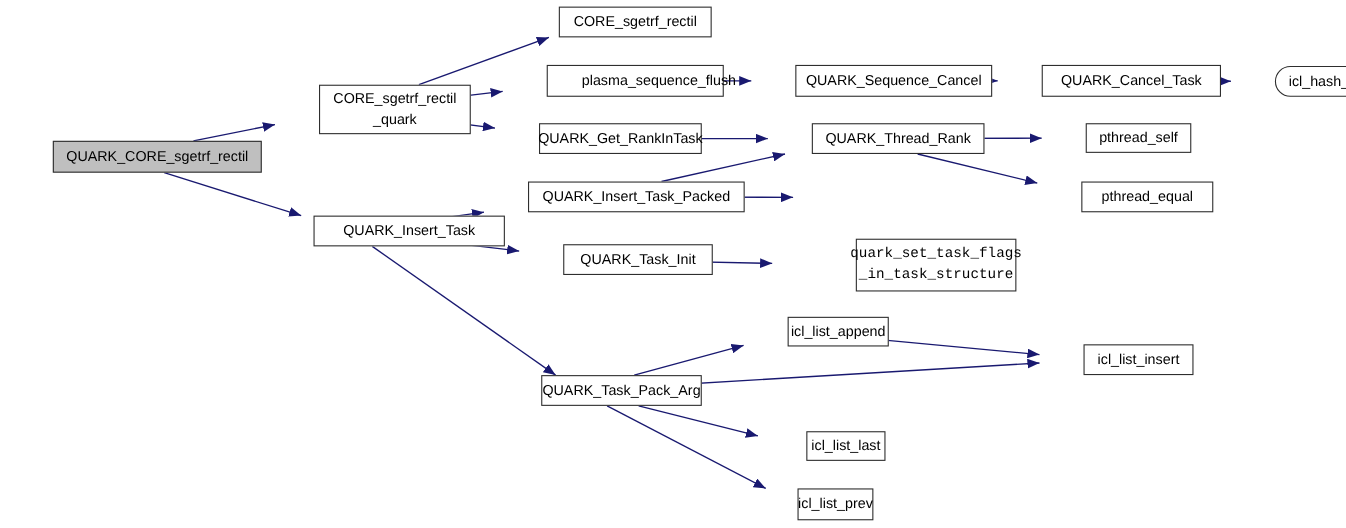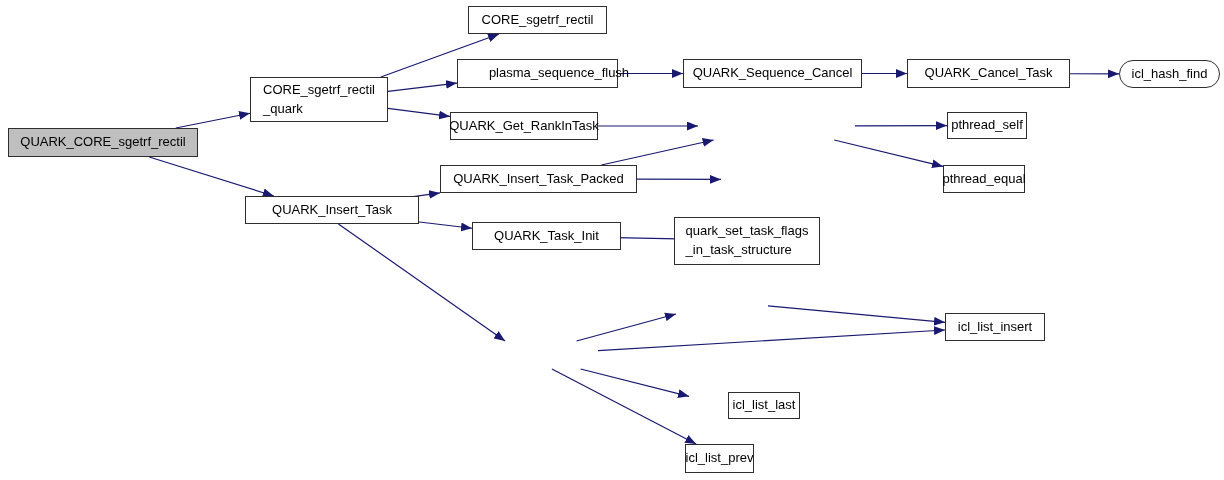--- a/index.html
+++ b/index.html
@@ -25,22 +25,24 @@
     position:absolute;
     box-sizing:border-box;
     border:1px solid var(--node-border);
     background:var(--node-fill);
     color:var(--text-color);
     font-size:13px;
     line-height:1.45;
     display:flex;
     align-items:center;
     justify-content:center;
+    text-align:center;
     white-space:pre-line;
     cursor:pointer;
+    margin-left:40px;
   }
   .node.root{background:var(--root-fill);}
 </style>
 </head>
 <body>
 
 <div id="stage">
   <svg id="edges" width="1224" height="480" viewBox="0 0 1224 480" xmlns="http://www.w3.org/2000/svg">
     <defs>
       <marker id="arrowhead" markerUnits="userSpaceOnUse" markerWidth="11" markerHeight="9" viewBox="0 0 10 8" refX="10" refY="4" orient="auto">
@@ -73,23 +75,26 @@
 
 <div class="node root" style="left: 8px; top: 128px; width: 190px; height: 29px;">QUARK_CORE_sgetrf_rectil</div>
     <div class="node" style="left: 250px; top: 77px; width: 138px; height: 45px;">CORE_sgetrf_rectil
 _quark</div>
     <div class="node" style="left: 468px; top: 6px; width: 139px; height: 28px;">CORE_sgetrf_rectil</div>
     <div class="node" style="left: 457px; top: 59px; width: 161px; height: 29px; padding-left: 43px;">plasma_sequence_flush</div>
     <div class="node" style="left: 907px; top: 59px; width: 163px; height: 29px;">QUARK_Cancel_Task</div>
     <div class="node" style="left: 683px; top: 59px; width: 179px; height: 29px;">QUARK_Sequence_Cancel</div>
     <div class="node" style="left: 1119px; top: 60px; width: 101px; height: 28px; border-radius: 14px;">icl_hash_find</div>
     <div class="node" style="left: 450px; top: 112px; width: 148px; height: 28px;">QUARK_Get_RankInTask</div>
-    <div class="node" style="left: 947px; top: 112px; width: 80px; height: 27px;">pthread_self</div>
-    <div class="node" style="left: 943px; top: 165px; width: 82px; height: 28px;">pthread_equal</div>
+    <div class="node" style="left: 698px; top: 112px; width: 157px; height: 28px;">QUARK_Thread_Rank</div>
+    <div class="node" style="left: 947px; top: 112px; width: 96px; height: 27px;">pthread_self</div>
+    <div class="node" style="left: 943px; top: 165px; width: 120px; height: 28px;">pthread_equal</div>
     <div class="node" style="left: 245px; top: 196px; width: 174px; height: 28px;">QUARK_Insert_Task</div>
     <div class="node" style="left: 440px; top: 165px; width: 197px; height: 28px;">QUARK_Insert_Task_Packed</div>
-    <div class="node" style="left: 472px; top: 222px; width: 149px; height: 28px;">QUARK_Task_Init</div>
-    <div class="node" style="left: 674px; top: 217px; width: 146px; height: 48px;">quark_set_task_flags
+    <div class="node" style="left: 472px; top: 222px; width: 136px; height: 28px;">QUARK_Task_Init</div>
+    <div class="node" style="left: 738px; top: 217px; width: 146px; height: 48px; font-family: Liberation Mono, monospace;">quark_set_task_flags
 _in_task_structure</div>
+    <div class="node" style="left: 452px; top: 341px; width: 146px; height: 28px;">QUARK_Task_Pack_Arg</div>
+    <div class="node" style="left: 676px; top: 288px; width: 92px; height: 27px;">icl_list_append</div>
     <div class="node" style="left: 945px; top: 313px; width: 100px; height: 28px;">icl_list_insert</div>
-    <div class="node" style="left: 728px; top: 392px; width: 72px; height: 27px;">icl_list_last</div>
+    <div class="node" style="left: 693px; top: 392px; width: 72px; height: 27px;">icl_list_last</div>
     <div class="node" style="left: 685px; top: 444px; width: 69px; height: 29px;">icl_list_prev</div>
   </div>
 
 </body></html>

